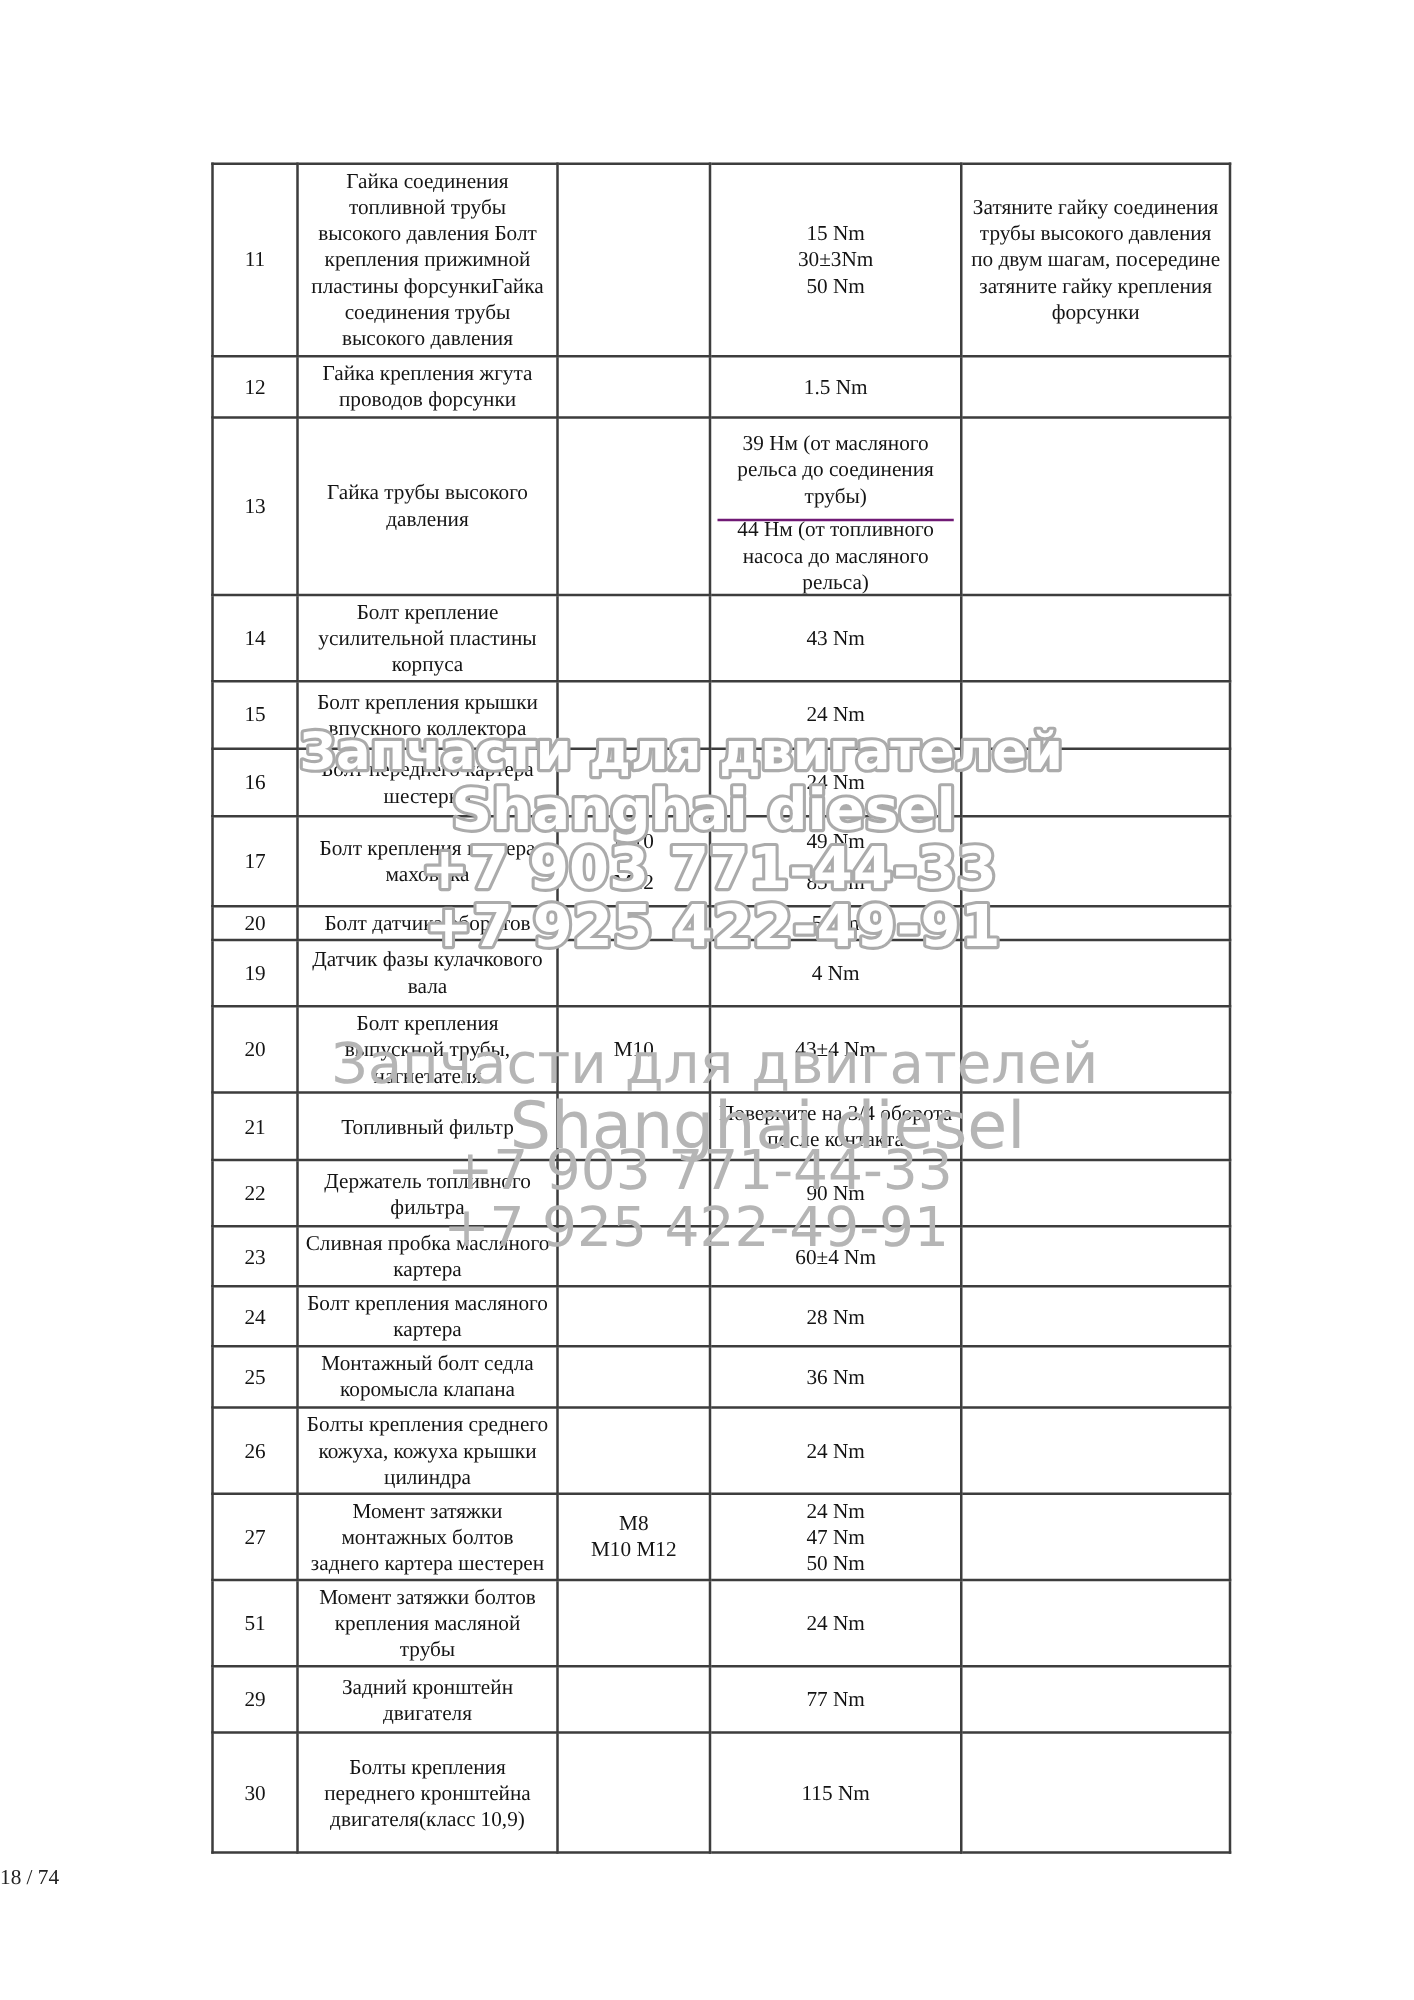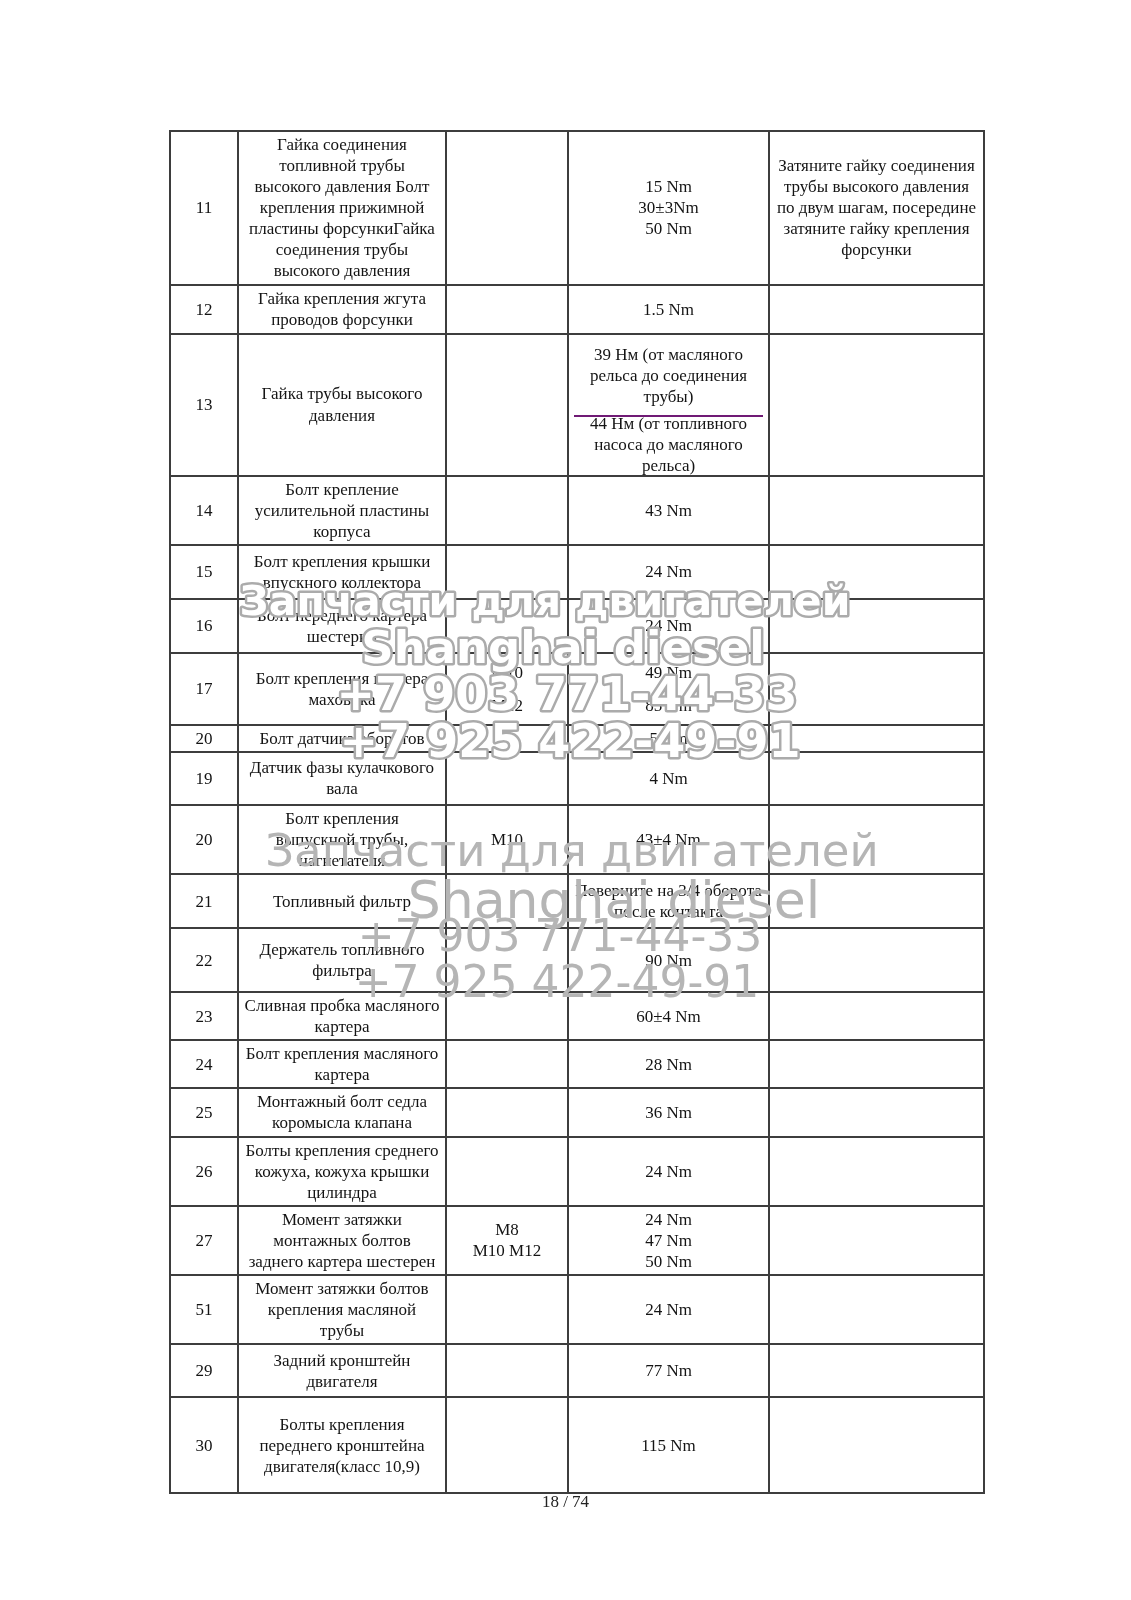--- a/index.html
+++ b/index.html
@@ -12,21 +12,21 @@
   td.c-num{font-size:17px;margin-left:40px;}
   
   td.split{padding:0;}
   td.split .sub{display:flex;align-items:center;justify-content:center;padding:2px 5px;box-sizing:border-box;text-align:center;}
   td.split .sub.top{height:78px;}
   td.split .sub.bot{height:58px;border-top:2px solid #701a75;}
   
   td.gap2{padding:0;}
   td.gap2 .wrap{display:flex;flex-direction:column;justify-content:space-around;height:66px;}
   
-  .footer{position:absolute;left:0;top:1492px;width:100%;text-align:center;font-size:17px;color:#222;}
+  .footer{position:absolute;left:0;top:1492px;width:100%;text-align:left;font-size:17px;color:#222;}
   
   svg.wm{position:absolute;left:0;top:0;pointer-events:none;}
   .wm1t{font-family:"DejaVu Sans", sans-serif;font-weight:bold;fill:#ffffff;stroke:#ababab;
         stroke-width:5px;stroke-linejoin:round;paint-order:stroke fill markers;}
   .wm2t{font-family:"DejaVu Sans", sans-serif;fill:#b5b5b5;}
 </style>
 </head>
 <body>
 
 <div class="page">
@@ -138,21 +138,21 @@
       </tr>
 
       <tr style="height:54px">
         <td class="c-num">21</td>
         <td>Топливный фильтр</td>
         <td></td>
         <td>Поверните на 3/4 оборота после контакта</td>
         <td></td>
       </tr>
 
-      <tr style="height:64px">
+      <tr style="height:53px">
         <td class="c-num">22</td>
         <td>Держатель топливного фильтра</td>
         <td></td>
         <td>90 Nm</td>
         <td></td>
       </tr>
 
       <tr style="height:36px">
         <td class="c-num">23</td>
         <td>Сливная пробка масляного картера</td>

